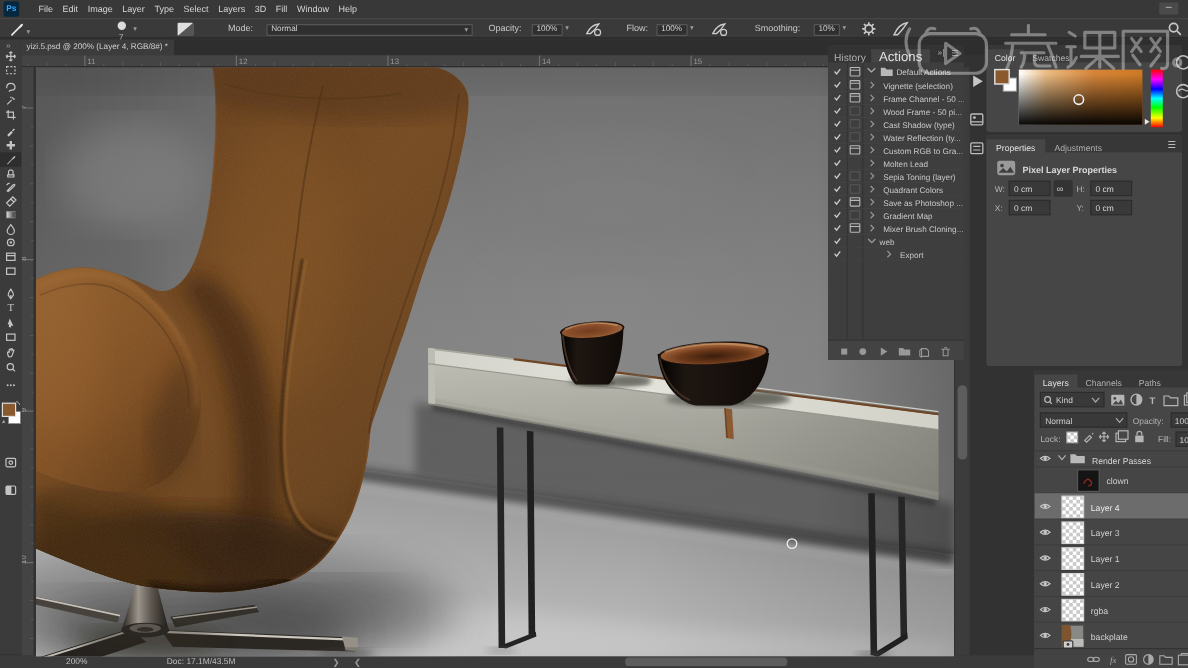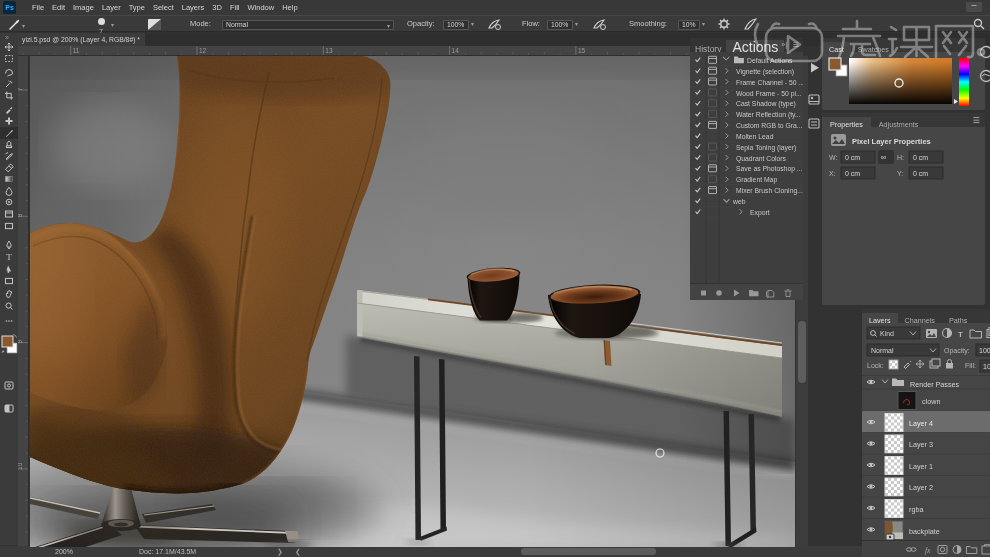--- a/index.html
+++ b/index.html
@@ -489,21 +489,21 @@
         <path d="M352,22 C350,52 343,88 330,130 C318,166 306,200 296,230 C287,257 281,283 277,305" stroke="#482c12" stroke-width="1.4" fill="none" opacity="0.55"></path>
         <path d="M157,14 C195,26 250,30 304,22" stroke="#4c2f12" stroke-width="1.4" fill="none" opacity="0.5"></path>
         <path d="M212,428 C235,419 250,400 262,375 C272,352 277,325 278,310" stroke="#8a5526" stroke-width="2.5" fill="none" opacity="0.45" filter="url(#b1)"></path>
         <path d="M94,433 C120,437 150,439 172,436 C190,434 205,430 212,428" stroke="#1a1105" stroke-width="9" fill="none" opacity="0.85" filter="url(#b2)"></path>
       </g>
       <path d="M147,0 L332,0 C345,2 358,12 360,24 C361,30 360,40 358,54 C352,85 344,115 336,136 C325,160 315,197 306,223 C298,245 290,270 281,294 C280,297 279,300 278,310 C277,325 272,352 262,375 C250,400 235,419 212,428 C205,430 190,434 172,436 C150,439 120,437 94,433 C70,430 30,414 0,401 L0,177 C12,171 26,167 40,167 C62,168 84,178 98,185 C110,190 122,182 130,166 C140,146 144,118 146,100 C149,70 152,30 147,0 Z" fill="#000" opacity="0.22" filter="url(#grain)"></path>
       <circle cx="630" cy="397" r="4" fill="none" stroke="#ebebeb" stroke-width="1.1"></circle>
     </g>
   </svg>
 <div class="panel" style="left:690px;top:38px;width:113px;height:262px;background:#3e3e3e">
-    <div class="ptabs" style="height:14px;background:#333333"><span class="ptab" style="padding:0 5px;font-size:8.5px">History</span><span class="ptab act" style="padding:0 6px;font-size:14px;background:#444">Actions</span><span style="position:absolute;right:16px;top:3px;color:#aaa;font-size:7px">»|</span><span style="position:absolute;right:4px;top:3px;color:#aaa;font-size:7px">☰</span></div>
+    <div class="ptabs" style="height:14px;background:#333333"><span class="ptab" style="padding:0 5px;font-size:8.5px">History</span><span class="ptab act" style="padding:0 6px;font-size:11px;background:#444">Actions</span><span style="position:absolute;right:16px;top:3px;color:#aaa;font-size:7px">»|</span><span style="position:absolute;right:4px;top:3px;color:#aaa;font-size:7px">☰</span></div>
     <svg style="position:absolute;left:0;top:14px" width="113" height="231">
       <rect width="113" height="231" fill="#3e3e3e"></rect>
       <line x1="16" y1="0" x2="16" y2="231" stroke="#343434"></line>
       <line x1="29" y1="0" x2="29" y2="231" stroke="#343434"></line>
       <line x1="0" y1="13.3" x2="113" y2="13.3" stroke="#454545" stroke-width="0.5"></line>
       <path d="M5.5 7.6 l1.7 2 3-4" stroke="#cccccc" stroke-width="1.1" fill="none"></path>
       <rect x="18.5" y="4.3" width="8" height="7" rx="0.5" fill="none" stroke="#b9b9b9" stroke-width="0.9"></rect>
       <line x1="18.5" y1="6.5" x2="26.5" y2="6.5" stroke="#b9b9b9" stroke-width="0.9"></line>
       <path d="M33 7.9 l3.2-3 3.2 3" stroke="#b0b0b0" stroke-width="1" fill="none" transform="rotate(180 36.2 6.4)"></path>
       <path d="M44 4.5 h3.5 l1.4 1.4 h5 v5.4 h-9.9 Z" fill="#b9b9b9"></path>
@@ -593,21 +593,21 @@
 <svg style="position:absolute;left:804px;top:54px" width="20" height="90">
     <path d="M7 9 l8 4.8 -8 4.8 Z" fill="#c6c6c6"></path>
     <rect x="5" y="41" width="10" height="9" rx="1" fill="none" stroke="#bdbdbd" stroke-width="1.1"></rect>
     <circle cx="8" cy="44" r="1.2" fill="#bdbdbd"></circle>
     <line x1="5" y1="47.5" x2="15" y2="47.5" stroke="#bdbdbd"></line>
     <rect x="5" y="65" width="10" height="9" rx="1" fill="none" stroke="#bdbdbd" stroke-width="1.1"></rect>
     <line x1="7" y1="68" x2="13" y2="68" stroke="#bdbdbd"></line>
     <line x1="7" y1="71" x2="13" y2="71" stroke="#bdbdbd"></line>
   </svg>
 <div class="panel" style="left:822px;top:38px;width:163px;height:72px">
-    <div class="ptabs" style="background:#373737"><span class="ptab act" style="padding:0 7px">Cast</span><span class="ptab" style="padding:0 7px">Swatches</span></div>
+    <div class="ptabs" style="background:#373737"><span class="ptab act" style="padding:0 7px">Color</span><span class="ptab" style="padding:0 7px">Swatches</span></div>
     <svg style="position:absolute;left:0;top:17px" width="163" height="55">
       <defs>
         <linearGradient id="satg" x1="0" y1="0" x2="1" y2="0">
           <stop offset="0" stop-color="#ffffff"></stop>
           <stop offset="0.22" stop-color="#e9bc84"></stop>
           <stop offset="0.6" stop-color="#d4853a"></stop>
           <stop offset="1" stop-color="#cd7924"></stop>
         </linearGradient>
         <linearGradient id="valg" x1="0" y1="0" x2="0" y2="1">
           <stop offset="0.08" stop-color="#000" stop-opacity="0"></stop>

